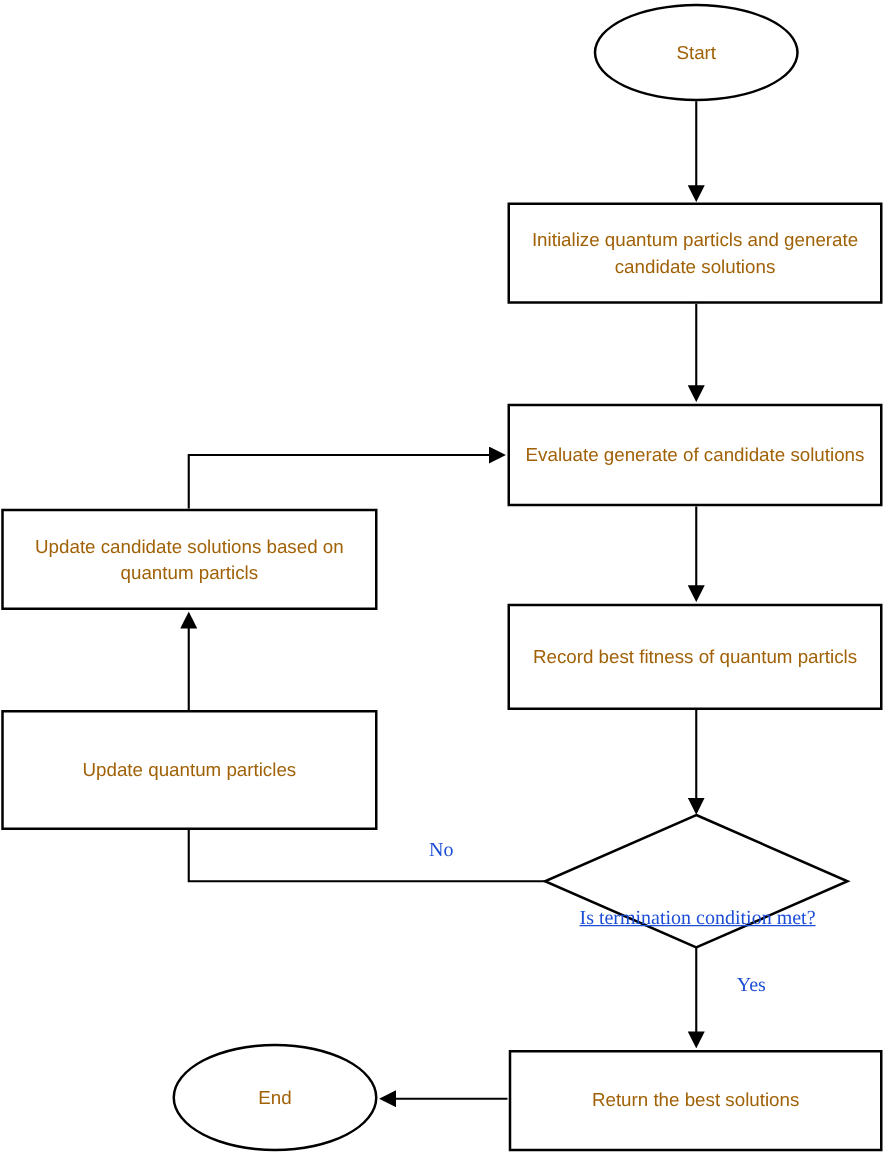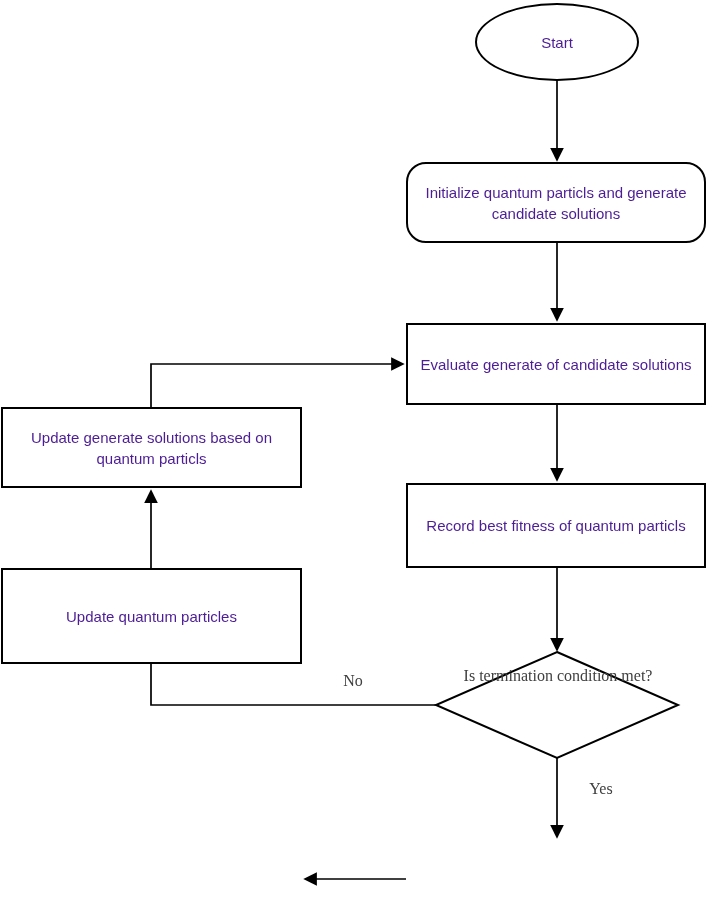--- a/index.html
+++ b/index.html
@@ -34,49 +34,49 @@
   .node {
     position: absolute;
     display: flex;
     align-items: center;
     justify-content: center;
     text-align: center;
     background: #ffffff;
     border: 2px solid #000000;
     font-size: 15px;
     line-height: 1.4;
-    color: #4c1d95;
+    color: #a16207;
   }
   .process { padding: 4px 9px; }
   .terminator { border-radius: 50%; }
 
   .overlay-label {
     position: absolute;
     display: flex;
     align-items: center;
     justify-content: center;
     text-align: center;
     font-family: "Liberation Serif", serif;
     font-size: 16px;
-    color: #404040;
+    color: #1d4ed8;
     background: transparent;
     pointer-events: none;
   }
 
   
   #node-start            { left: 475px; top: 3px;   width: 164px; height: 78px; }
-  #node-initialize       { left: 406px; top: 162px; width: 300px; height: 81px; border-radius: 20px; }
+  #node-initialize       { left: 406px; top: 162px; width: 300px; height: 81px; }
   #node-evaluate         { left: 406px; top: 323px; width: 300px; height: 82px; }
   #node-record           { left: 406px; top: 483px; width: 300px; height: 85px; }
   #node-update-candidates{ left: 1px;   top: 407px; width: 301px; height: 81px; }
   #node-update-particles { left: 1px;   top: 568px; width: 301px; height: 96px; }
   #node-return-best      { left: 407px; top: 840px; width: 299px; height: 81px; }
   #node-end              { left: 138px; top: 835px; width: 164px; height: 86px; }
 
-  #decision-label { left: 440px; top: 652px; width: 236px; height: 48px; }
+  #decision-label { left: 440px; top: 711px; width: 236px; height: 48px; text-decoration: underline; }
   #edge-label-no  { left: 324px; top: 670px; width: 58px;  height: 22px; }
   #edge-label-yes { left: 572px; top: 778px; width: 58px;  height: 22px; align-items: center; }
 </style>
 </head>
 <body>
 
 <div class="canvas">
 
   <svg class="connector-layer" viewBox="0 0 708 922" xmlns="http://www.w3.org/2000/svg">
     <defs>
@@ -112,28 +112,34 @@
 
   <div class="node process" id="node-record">
     <span>Record best fitness of quantum particls</span>
   </div>
 
   <div class="overlay-label" id="decision-label">
     <span>Is termination condition met?</span>
   </div>
 
   <div class="node process" id="node-update-candidates">
-    <span>Update generate solutions based on quantum particls</span>
+    <span>Update candidate solutions based on quantum particls</span>
   </div>
 
   <div class="node process" id="node-update-particles">
     <span>Update quantum particles</span>
   </div>
 
+  <div class="node process" id="node-return-best">
+    <span>Return the best solutions</span>
+  </div>
 
+  <div class="node terminator" id="node-end">
+    <span>End</span>
+  </div>
 
   <div class="overlay-label" id="edge-label-no">
     <span>No</span>
   </div>
 
   <div class="overlay-label" id="edge-label-yes">
     <span>Yes</span>
   </div>
 
 </div>

